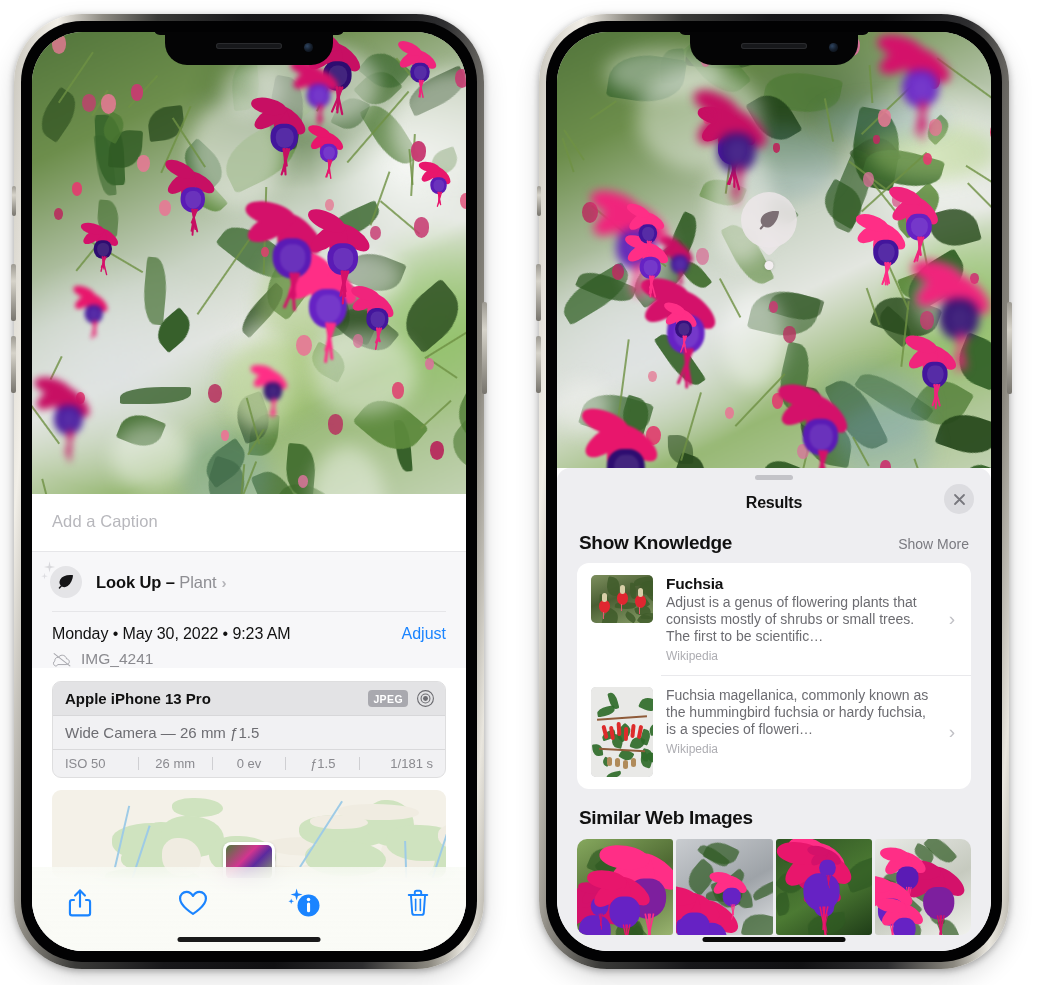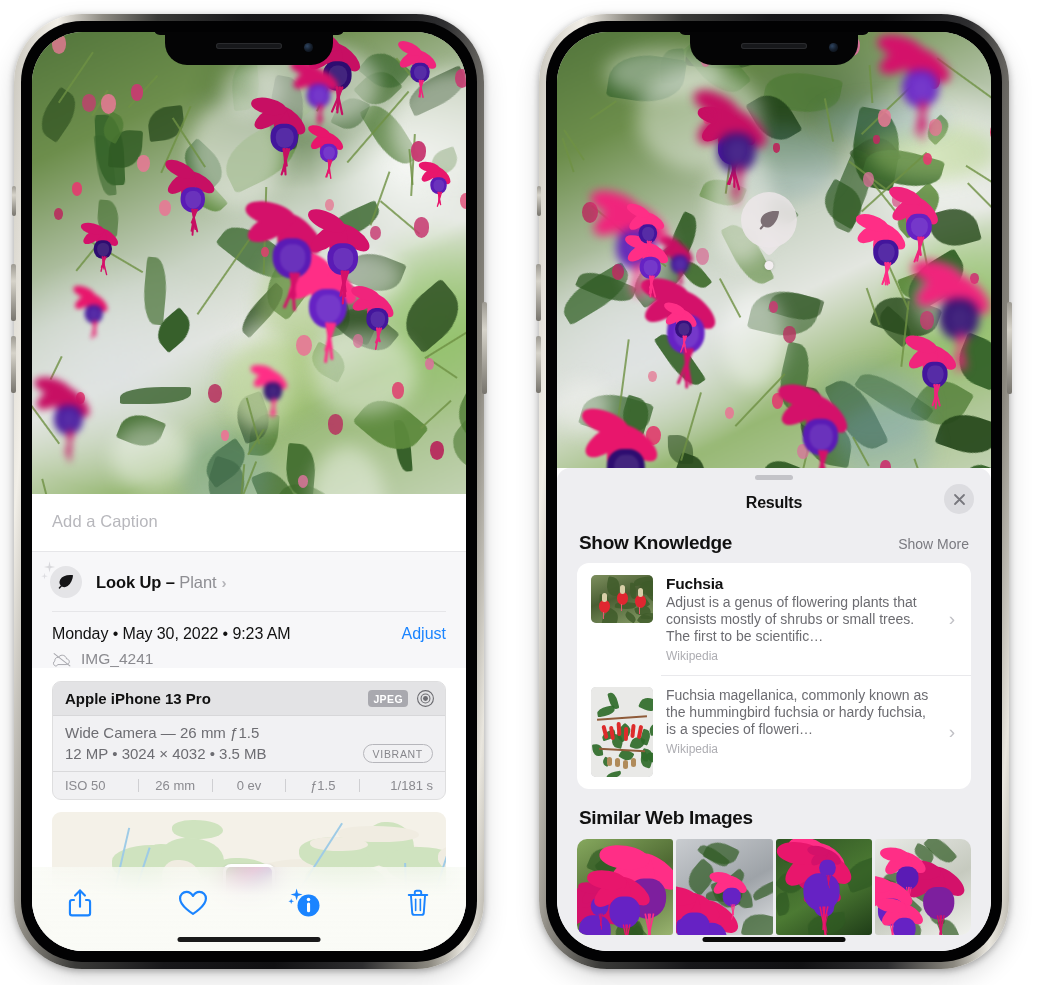--- a/index.html
+++ b/index.html
@@ -620,24 +620,20 @@
                 <div class="jpeg-badge">JPEG</div>
                 <svg width="19" height="19" viewBox="0 0 24 24">
                   <circle cx="12" cy="12" r="10" fill="none" stroke="#6c6c71" stroke-width="1.4"></circle>
                   <circle cx="12" cy="12" r="5.6" fill="none" stroke="#6c6c71" stroke-width="1.4"></circle>
                   <circle cx="12" cy="12" r="3.1" fill="#6c6c71"></circle>
                 </svg>
               </div>
             </div>
             <div class="exif-body">
               <div class="exif-lens">Wide Camera — 26 mm ƒ1.5</div>
-              <div class="exif-size-row">
-                <div class="exif-size">12 MP • 3024 × 4032 • 3.5 MB</div>
-                <div class="vibrant">VIBRANT</div>
-              </div>
             </div>
             <div class="exif-foot">
               <span class="cell">ISO 50</span>
               <span class="sep"></span>
               <span class="cell">26 mm</span>
               <span class="sep"></span>
               <span class="cell">0 ev</span>
               <span class="sep"></span>
               <span class="cell">ƒ1.5</span>
               <span class="sep"></span>

